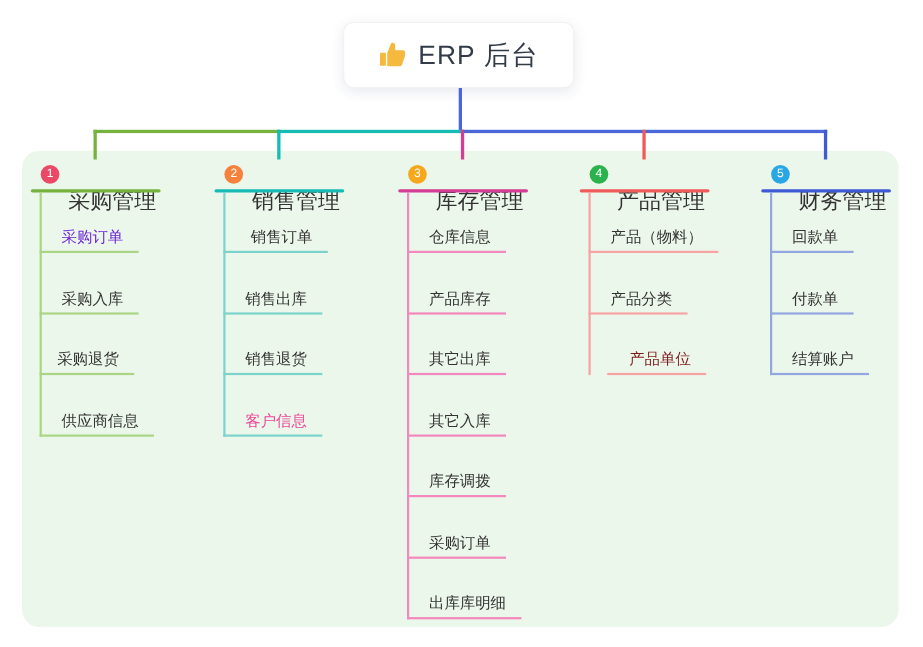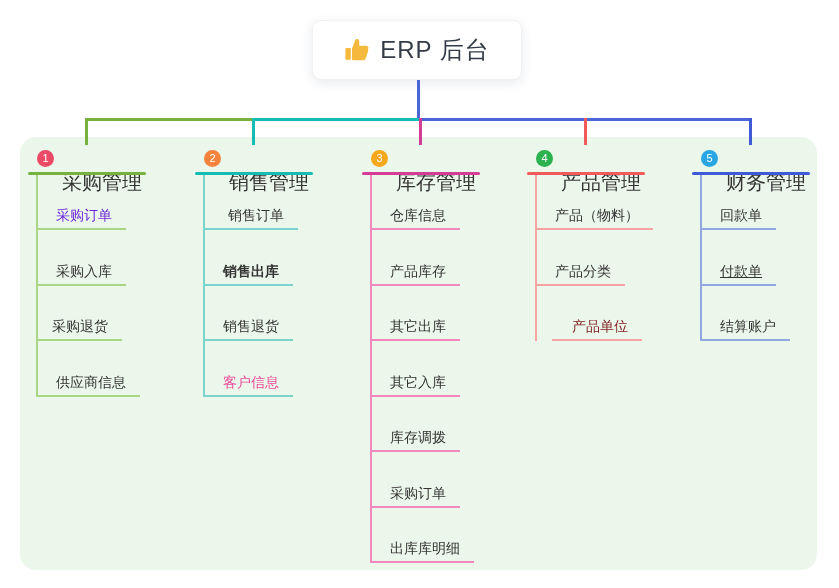--- a/index.html
+++ b/index.html
@@ -73,21 +73,21 @@
       <div class="child" style="left: 36px; top: 263px; border-bottom-color: rgb(169, 213, 132); color: rgb(51, 51, 51);">采购入库</div>
       <div class="child" style="left: 36px; top: 318px; border-bottom-color: rgb(169, 213, 132); color: rgb(51, 51, 51); padding-left: 16px;">采购退货</div>
       <div class="child" style="left: 36px; top: 374px; border-bottom-color: rgb(169, 213, 132); color: rgb(51, 51, 51);">供应商信息</div>
       <div class="branch-head" style="left: 204px; top: 148px;">
         <span class="badge" style="background: rgb(245, 130, 60);">2</span>
         <span class="branch-label">销售管理</span>
       </div>
       <div class="head-underline" style="left: 195px; top: 172px; width: 118px; background: rgb(22, 188, 180);"></div>
       <div class="vline" style="left: 203px; top: 175px; height: 221.5px; background: rgb(123, 211, 204);"></div>
       <div class="child" style="left: 203px; top: 207px; border-bottom-color: rgb(123, 211, 204); color: rgb(51, 51, 51); padding-left: 25px;">销售订单</div>
-      <div class="child" style="left: 203px; top: 263px; border-bottom-color: rgb(123, 211, 204); color: rgb(51, 51, 51); font-weight: bold;">销售出库</div>
+      <div class="child" style="left: 203px; top: 263px; border-bottom-color: rgb(123, 211, 204); color: rgb(51, 51, 51);">销售出库</div>
       <div class="child" style="left: 203px; top: 318px; border-bottom-color: rgb(123, 211, 204); color: rgb(51, 51, 51);">销售退货</div>
       <div class="child" style="left: 203px; top: 374px; border-bottom-color: rgb(123, 211, 204); color: #ec4899;">客户信息</div>
       <div class="branch-head" style="left: 371px; top: 148px;">
         <span class="badge" style="background: rgb(246, 167, 27);">3</span>
         <span class="branch-label">库存管理</span>
       </div>
       <div class="head-underline" style="left: 362px; top: 172px; width: 118px; background: rgb(213, 60, 149);"></div>
       <div class="vline" style="left: 370px; top: 175px; height: 388px; background: rgb(242, 136, 190);"></div>
       <div class="child" style="left: 370px; top: 207px; border-bottom-color: rgb(242, 136, 190); color: rgb(51, 51, 51);">仓库信息</div>
       <div class="child" style="left: 370px; top: 263px; border-bottom-color: rgb(242, 136, 190); color: rgb(51, 51, 51);">产品库存</div>
@@ -105,16 +105,16 @@
       <div class="child" style="left: 535px; top: 207px; border-bottom-color: rgb(248, 163, 163); color: rgb(51, 51, 51);">产品（物料）</div>
       <div class="child" style="left: 535px; top: 263px; border-bottom-color: rgb(248, 163, 163); color: rgb(51, 51, 51);">产品分类</div>
       <div class="child" style="left: 552px; top: 318px; border-bottom-color: rgb(248, 163, 163); color: #7f1d1d;">产品单位</div>
       <div class="branch-head" style="left: 701px; top: 148px;">
         <span class="badge" style="background: rgb(41, 167, 228);">5</span>
         <span class="branch-label">财务管理</span>
       </div>
       <div class="head-underline" style="left: 692px; top: 172px; width: 118px; background: rgb(62, 91, 213);"></div>
       <div class="vline" style="left: 700px; top: 175px; height: 166px; background: rgb(146, 166, 223);"></div>
       <div class="child" style="left: 700px; top: 207px; border-bottom-color: rgb(146, 166, 223); color: rgb(51, 51, 51);">回款单</div>
-      <div class="child" style="left: 700px; top: 263px; border-bottom-color: rgb(146, 166, 223); color: rgb(51, 51, 51); text-decoration: underline;">付款单</div>
+      <div class="child" style="left: 700px; top: 263px; border-bottom-color: rgb(146, 166, 223); color: rgb(51, 51, 51);">付款单</div>
       <div class="child" style="left: 700px; top: 318px; border-bottom-color: rgb(146, 166, 223); color: rgb(51, 51, 51);">结算账户</div>
     </div>
 </div>
 
 </body></html>

